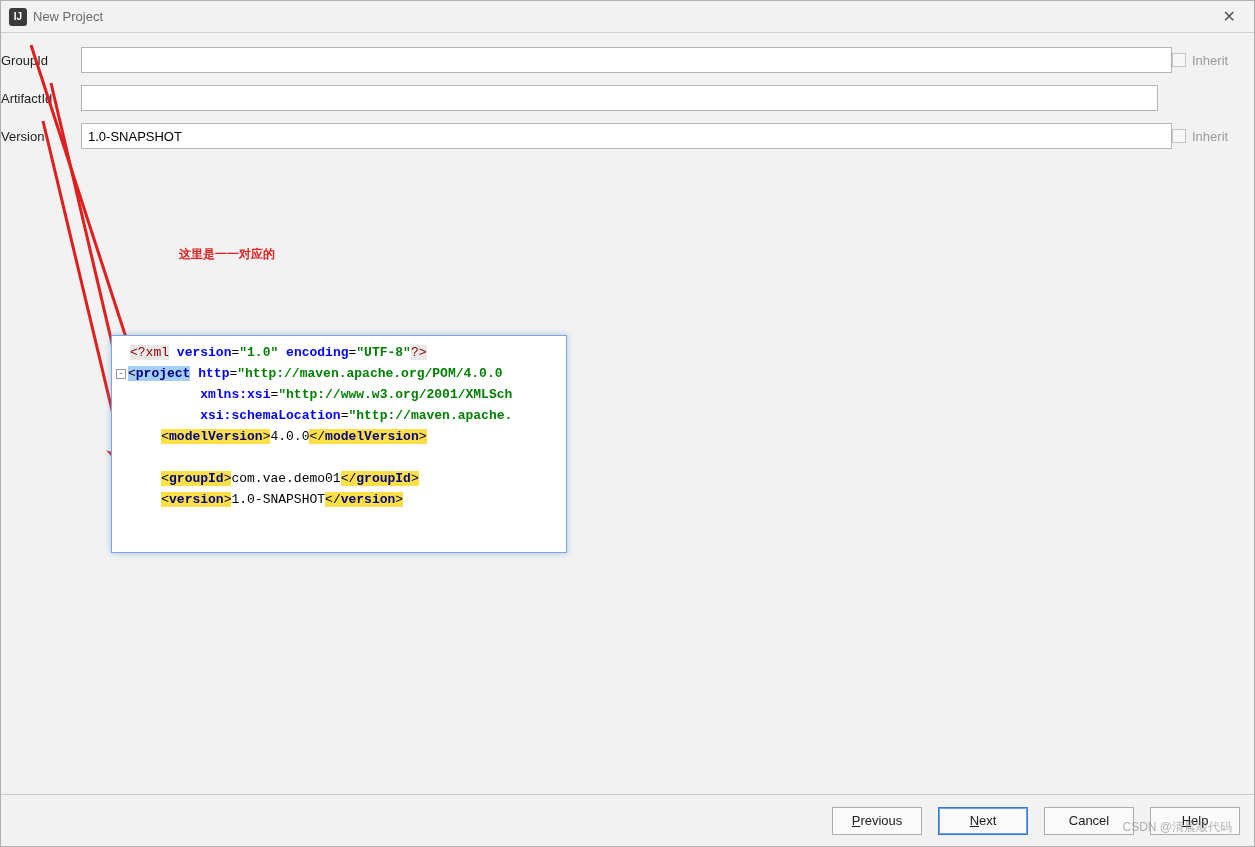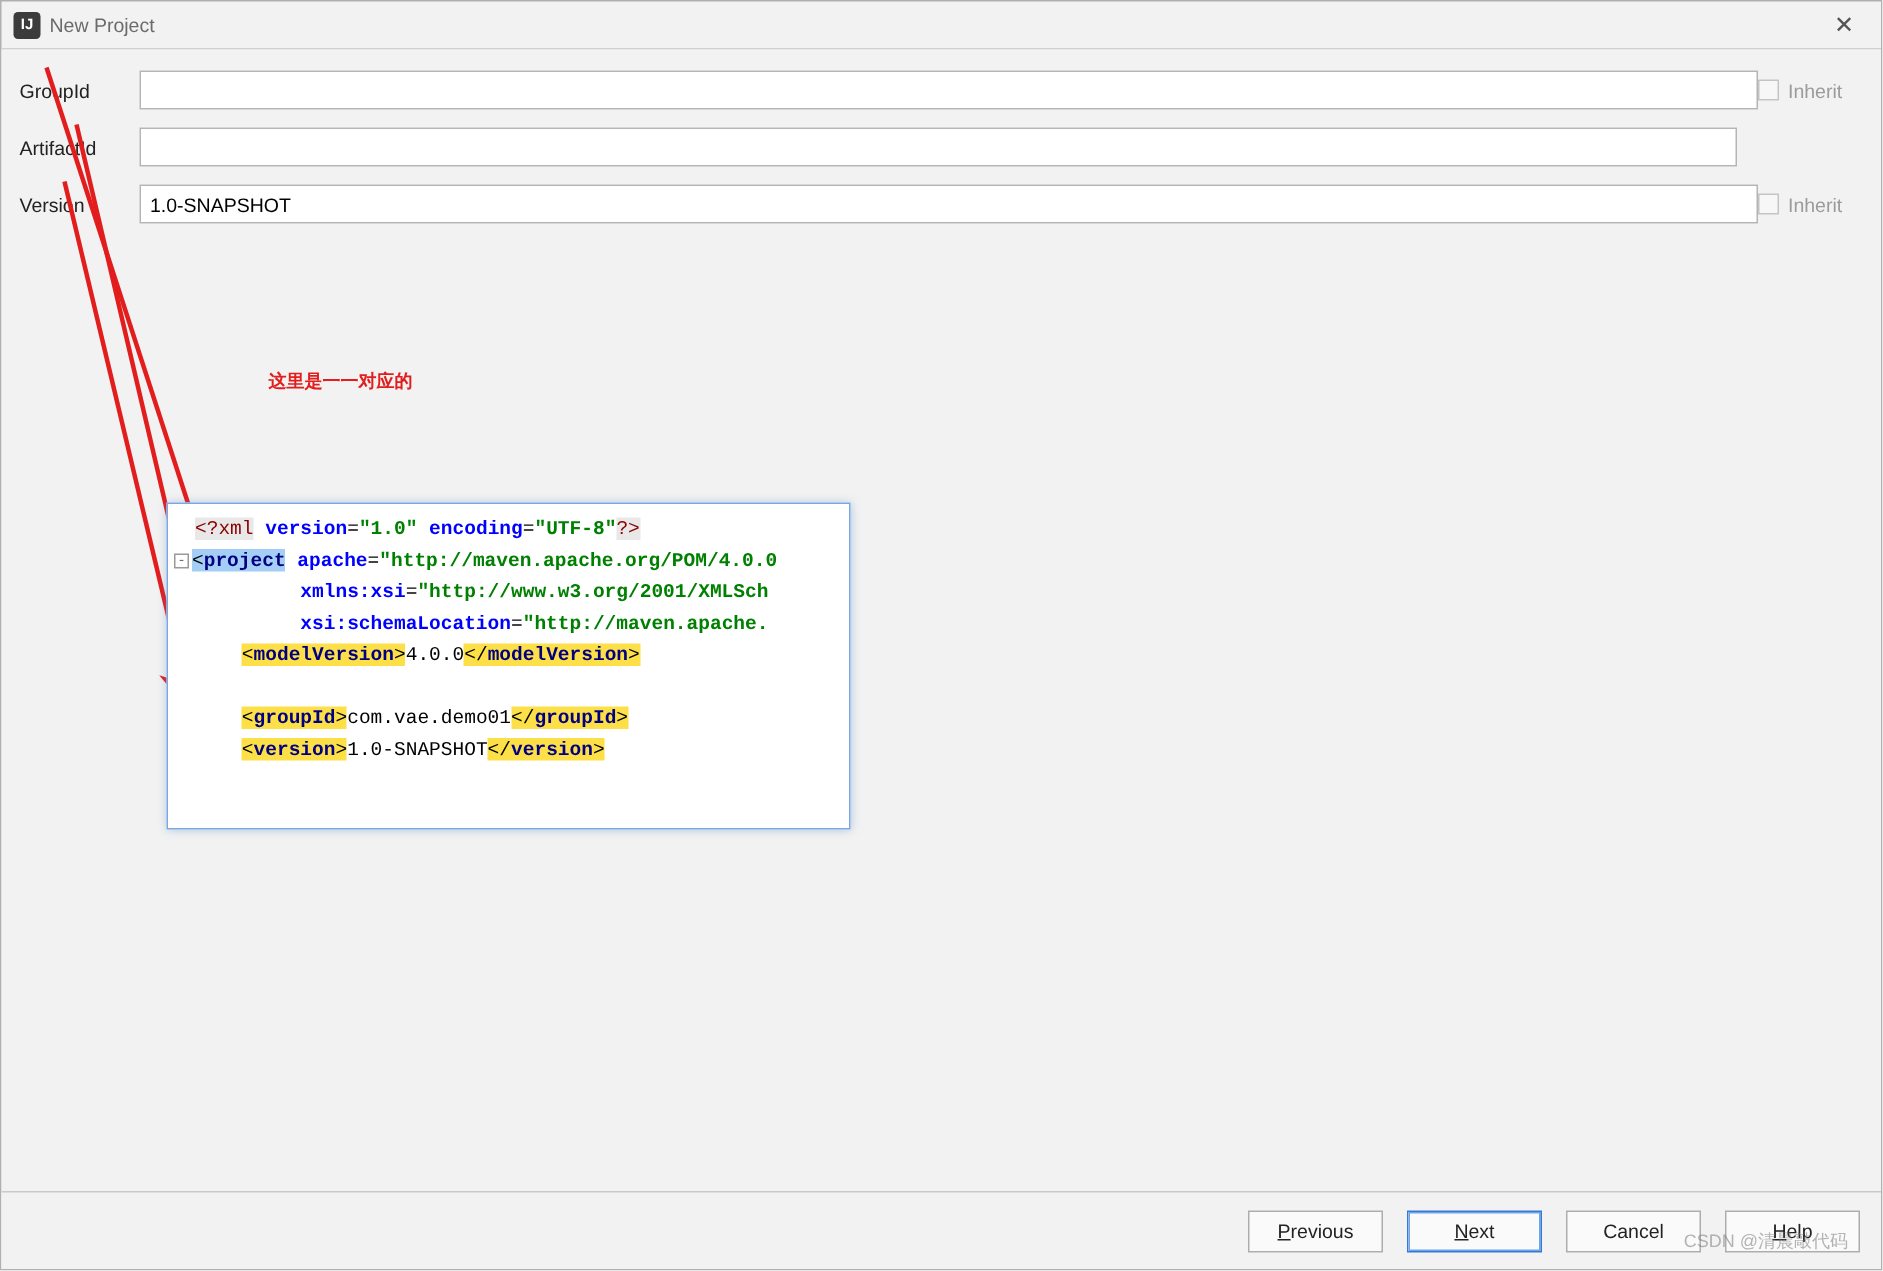--- a/index.html
+++ b/index.html
@@ -2,21 +2,21 @@
 <html><head>
 <meta charset="utf-8">
 <style>
   * { box-sizing: border-box; }
   html, body { margin:0; padding:0; height:100%; font-family: "Segoe UI", Tahoma, sans-serif; font-size:13px; color:#222; background:#fff; }
   .window { width:1255px; height:847px; border:1px solid #b0b0b0; display:flex; flex-direction:column; position:relative; background:#f2f2f2;}
   .titlebar { height:32px; display:flex; align-items:center; padding:0 8px; border-bottom:1px solid #d0d0d0; }
   .titlebar .icon-box { width:18px; height:18px; background:#3b3b3b; border-radius:3px; display:flex; align-items:center; justify-content:center; color:#fff; font-size:10px; font-weight:bold; margin-right:6px;}
   .titlebar .title-text { color:#6b6b6b; }
   .titlebar .close { margin-left:auto; color:#555; font-size:16px; padding:4px 10px; cursor:pointer; font-weight:300; }
-  .content { flex:1; background:#f2f2f2; position:relative; padding:14px 12px 0 12px; }
+  .content { flex:1; background:#f2f2f2; position:relative; padding:14px 12px 0 0; }
 
   .form-row { display:flex; align-items:center; margin-bottom:12px; }
   .form-label { width:80px; color:#222; }
   .form-input { flex:1; height:26px; border:1px solid #b5b5b5; background:#fff; padding:2px 6px; font-size:13px; }
   .inherit-box { display:flex; align-items:center; width:70px; color:#9b9b9b;}
   .inherit-box .chk { width:14px; height:14px; border:1px solid #c4c4c4; background:#f7f7f7; margin-right:6px; }
 
   .annotation-text { position:absolute; top:213px; left:178px; color:#e21d1d; font-weight:bold; font-size:12px; font-family:"Microsoft YaHei","SimHei",sans-serif; }
 
   .code-panel { position:absolute; top:302px; left:110px; width:456px; border:1px solid #7aa7e0; background:#fff; box-shadow: 0 0 6px rgba(90,140,210,.5); padding:6px 0 0 0; font-family:"Consolas","Courier New",monospace; font-size:13px; line-height:21px;}
@@ -85,21 +85,21 @@
           <path d="M0,0 L10,5 L0,10 L3,5 Z" fill="#e21d1d"></path>
         </marker>
       </defs>
       <line x1="30" y1="12" x2="156" y2="400" stroke="#e21d1d" stroke-width="3" marker-end="url(#ah)"></line>
       <line x1="50" y1="50" x2="140" y2="434" stroke="#e21d1d" stroke-width="3" marker-end="url(#ah)"></line>
       <line x1="42" y1="88" x2="126" y2="440" stroke="#e21d1d" stroke-width="3" marker-end="url(#ah)"></line>
     </svg>
 
     <div class="code-panel">
       <div class="code-line"><span class="xml-decl-k">&lt;?xml</span> <span class="attr-name">version</span><span class="tag-angle">=</span><span class="attr-val">"1.0"</span> <span class="attr-name">encoding</span><span class="tag-angle">=</span><span class="attr-val">"UTF-8"</span><span class="xml-decl-k">?&gt;</span></div>
-      <div class="code-line"><span class="minus-box">-</span><span class="hl"><span class="tag-angle">&lt;</span><span class="tag">project</span></span> <span class="attr-name">apache</span><span class="tag-angle">=</span><span class="attr-val">"http://maven.apache.org/POM/4.0.0</span></div>
+      <div class="code-line"><span class="minus-box">-</span><span class="hl"><span class="tag-angle">&lt;</span><span class="tag">project</span></span> <span class="attr-name">http</span><span class="tag-angle">=</span><span class="attr-val">"http://maven.apache.org/POM/4.0.0</span></div>
       <div class="code-line">         <span class="attr-name">xmlns:xsi</span><span class="tag-angle">=</span><span class="attr-val">"http://www.w3.org/2001/XMLSch</span></div>
       <div class="code-line">         <span class="attr-name">xsi:schemaLocation</span><span class="tag-angle">=</span><span class="attr-val">"http://maven.apache.</span></div>
       <div class="code-line">    <span class="grey-bg"><span class="tag-angle">&lt;</span><span class="tag">modelVersion</span><span class="tag-angle">&gt;</span></span><span class="txt">4.0.0</span><span class="grey-bg"><span class="tag-angle">&lt;/</span><span class="tag">modelVersion</span><span class="tag-angle">&gt;</span></span></div>
       <div class="code-line"> </div>
       <div class="code-line">    <span class="grey-bg"><span class="tag-angle">&lt;</span><span class="tag">groupId</span><span class="tag-angle">&gt;</span></span><span class="txt">com.vae.demo01</span><span class="grey-bg"><span class="tag-angle">&lt;/</span><span class="tag">groupId</span><span class="tag-angle">&gt;</span></span></div>
       <div class="code-line">    <span class="grey-bg"><span class="tag-angle">&lt;</span><span class="tag">version</span><span class="tag-angle">&gt;</span></span><span class="txt">1.0-SNAPSHOT</span><span class="grey-bg"><span class="tag-angle">&lt;/</span><span class="tag">version</span><span class="tag-angle">&gt;</span></span></div>
       <div class="code-line"> </div>
       <div class="code-line"> </div>
     </div>
 

